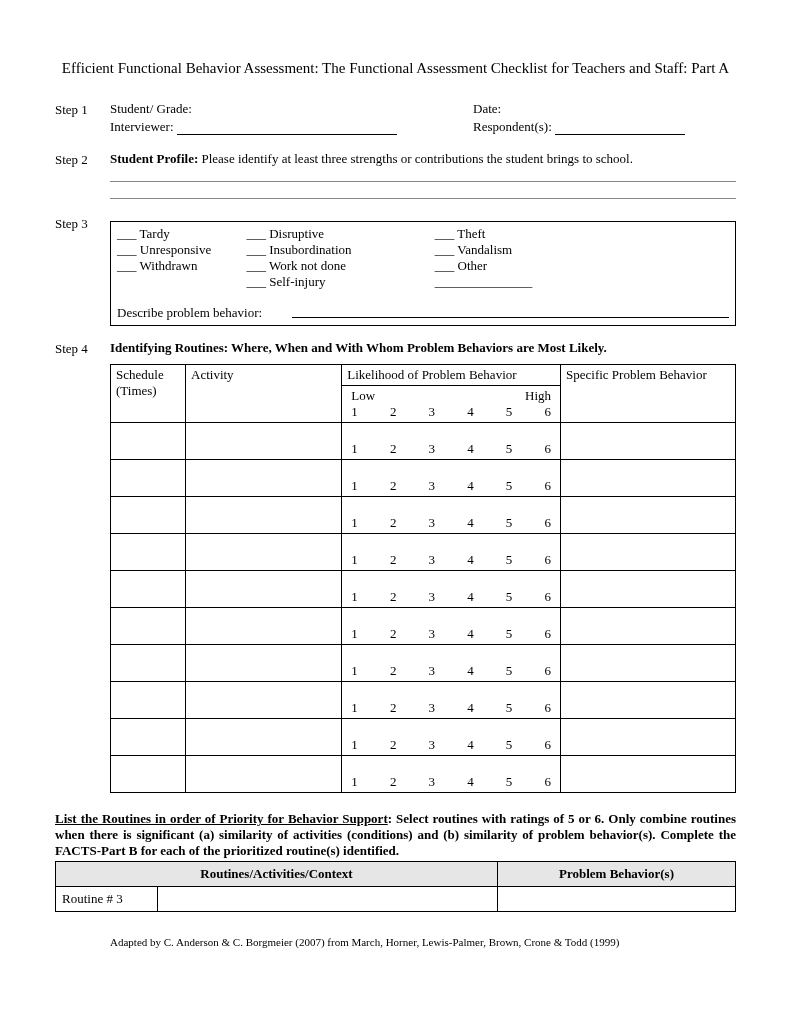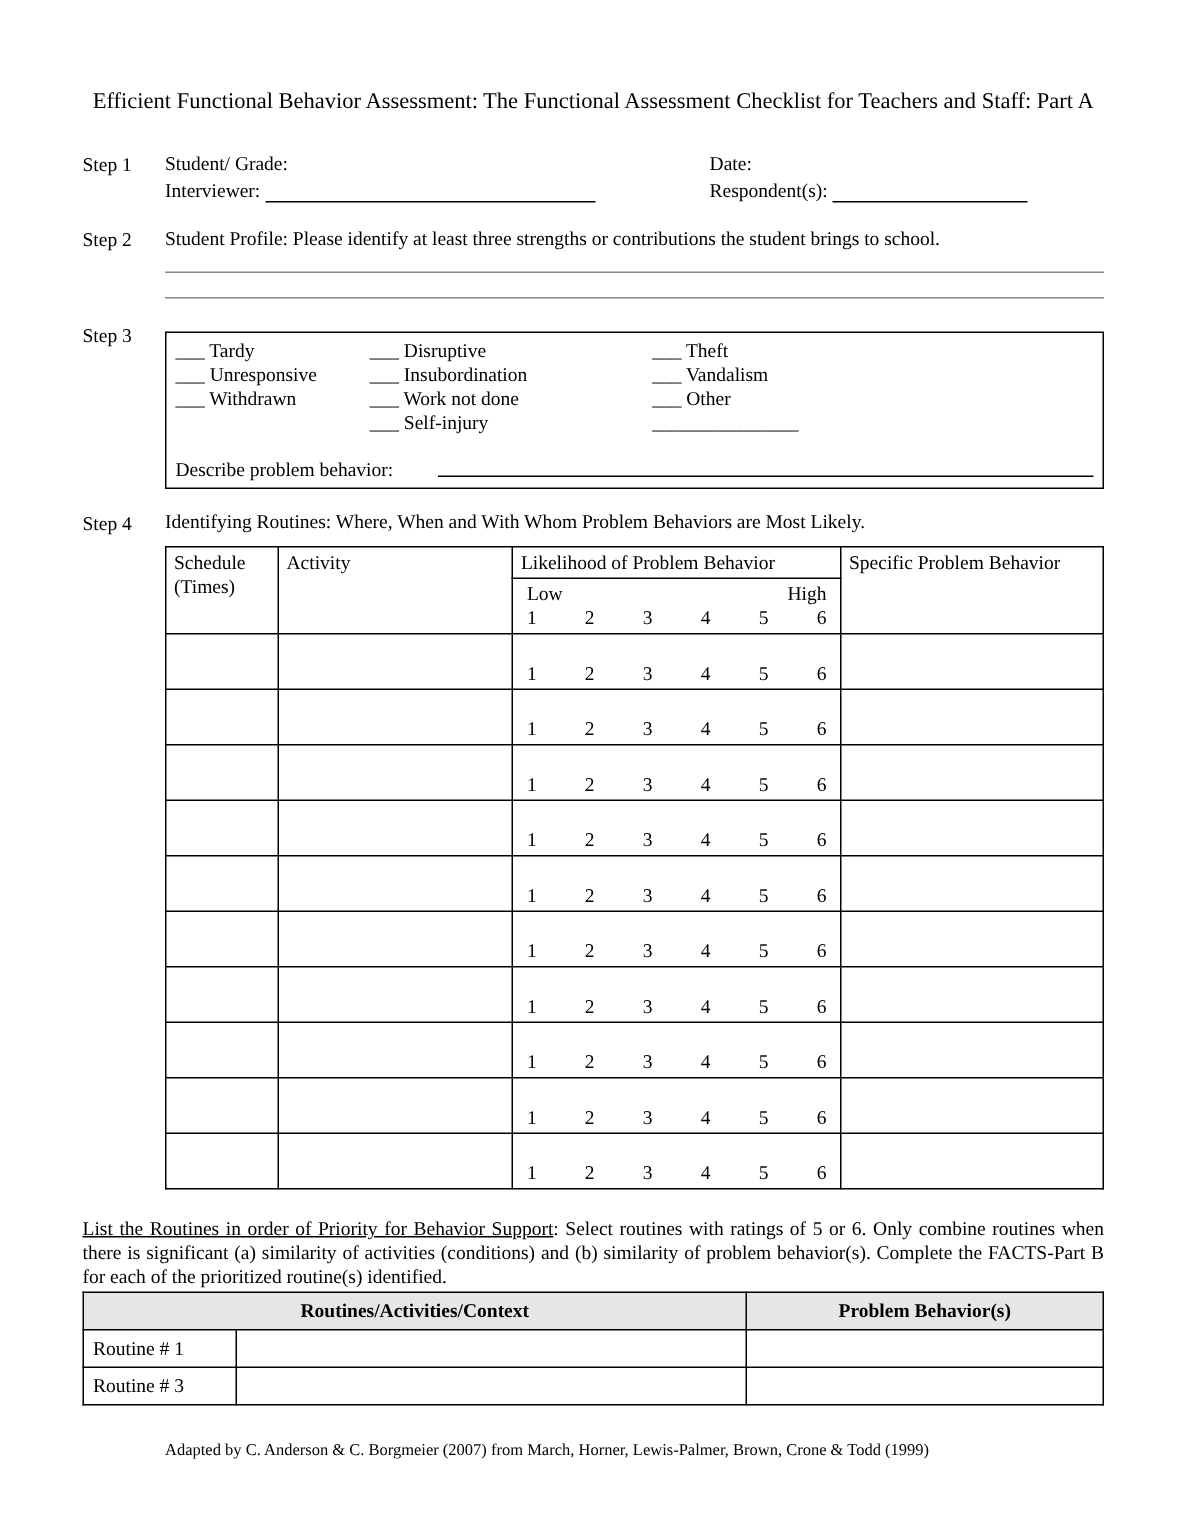--- a/index.html
+++ b/index.html
@@ -110,21 +110,21 @@
   table.priority th {
     background: #e6e6e6;
     font-weight: bold;
     text-align: center;
   }
   .footer {
     font-size: 11px;
     margin-top: 24px;
     margin-left: 55px;
   }
-  .bold { font-weight: normal; }
+  .bold { font-weight: bold; }
   .justify { text-align: justify; }
 </style>
 </head>
 <body>
 
 <div class="title">Efficient Functional Behavior Assessment: The Functional Assessment Checklist for Teachers and Staff: Part A</div>
 
 <div class="step-row">
   <div class="step-label">Step 1</div>
   <div class="step-content">
@@ -387,25 +387,20 @@
           <col style="width:15%">
           <col style="width:50%">
           <col style="width:35%">
         </colgroup>
       <tbody>
           <tr>
         <th colspan="2">Routines/Activities/Context</th>
         <th>Problem Behavior(s)</th>
       </tr>
       <tr>
-        <td>Routine # 1</td>
-        <td></td>
-        <td></td>
-      </tr>
-      <tr>
         <td>Routine # 3</td>
         <td></td>
         <td></td>
       </tr>
     </tbody>
       </table>
   </div>
 </div>
 
 <div class="footer">Adapted by C. Anderson &amp; C. Borgmeier (2007) from March, Horner, Lewis-Palmer, Brown, Crone &amp; Todd (1999)</div>

